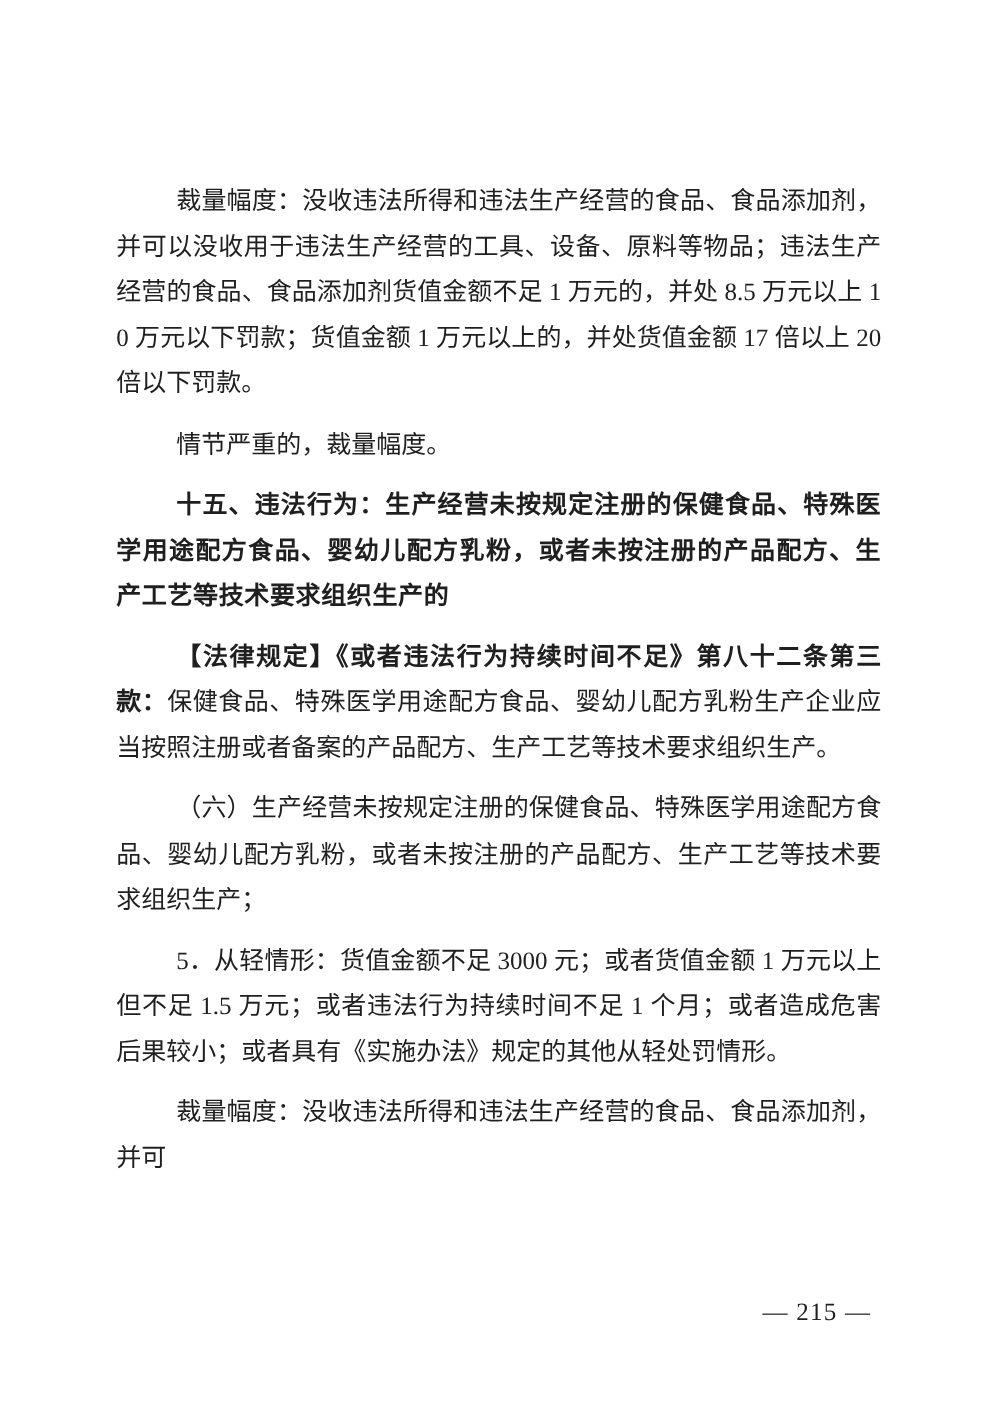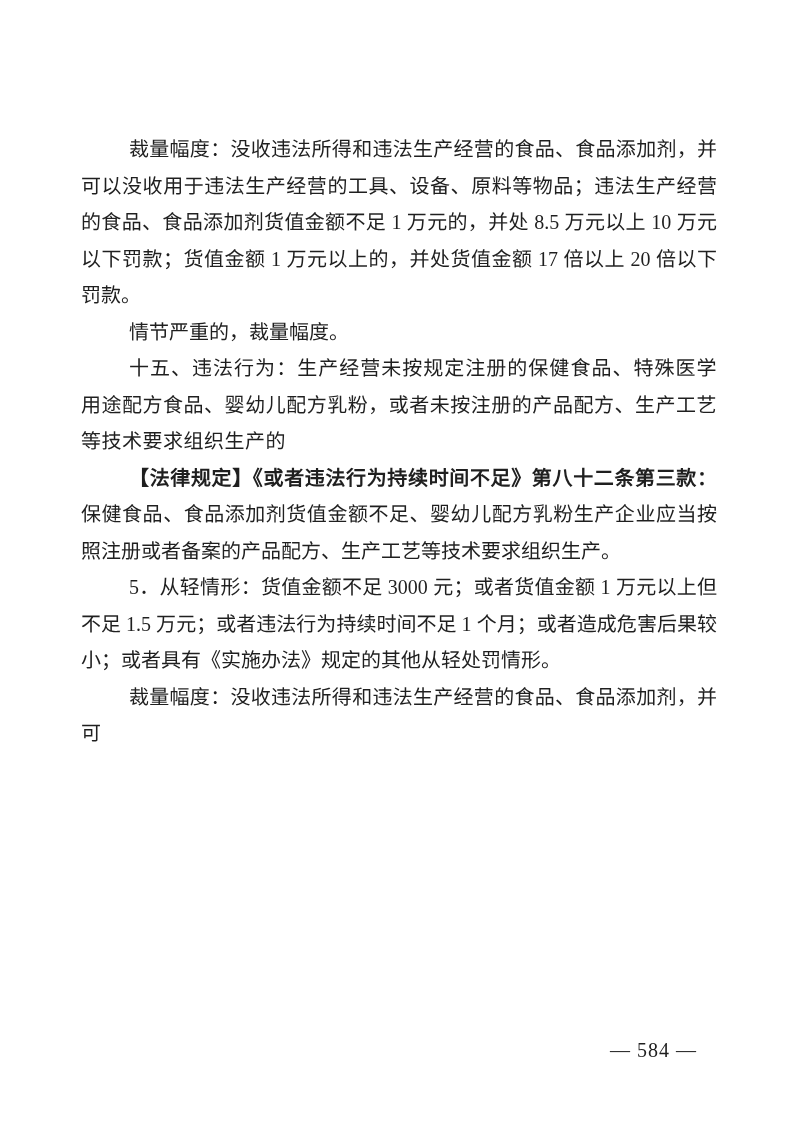--- a/index.html
+++ b/index.html
@@ -15,31 +15,31 @@
     font-family: "Liberation Serif", serif;
     color: #1f1f1f;
   }
   .page-content {
     position: absolute;
     left: 81px;
     top: 131px;
     width: 636px;
   }
   .block {
-    margin: 0;
+    margin: 12px;
     font-size: 20px;
     line-height: 36.5px;
     text-align: justify;
     text-align-last: left;
     text-indent: 2.4em;
     word-break: break-all;
   }
   .heading {
     font-family: "Liberation Sans", sans-serif;
-    font-weight: 400;
+    font-weight: 700;
     letter-spacing: 0.5px;
   }
   .bold-label {
     font-weight: 700;
   }
   .page-number {
     position: absolute;
     top: 1036px;
     right: 96px;
     font-size: 20px;
@@ -53,24 +53,25 @@
 <body>
 
 <div class="page-content">
 
   <p class="block">裁量幅度：没收违法所得和违法生产经营的食品、食品添加剂，并可以没收用于违法生产经营的工具、设备、原料等物品；违法生产经营的食品、食品添加剂货值金额不足 1 万元的，并处 8.5 万元以上 10 万元以下罚款；货值金额 1 万元以上的，并处货值金额 17 倍以上 20 倍以下罚款。</p>
 
   <p class="block">情节严重的，裁量幅度。</p>
 
   <p class="block heading">十五、违法行为：生产经营未按规定注册的保健食品、特殊医学用途配方食品、婴幼儿配方乳粉，或者未按注册的产品配方、生产工艺等技术要求组织生产的</p>
 
-  <p class="block"><span class="bold-label">【法律规定】《或者违法行为持续时间不足》第八十二条第三款：</span><span>保健食品、食品添加剂货值金额不足、婴幼儿配方乳粉生产企业应当按照注册或者备案的产品配方、生产工艺等技术要求组织生产。</span></p>
+  <p class="block"><span class="bold-label">【法律规定】《或者违法行为持续时间不足》第八十二条第三款：</span><span>保健食品、特殊医学用途配方食品、婴幼儿配方乳粉生产企业应当按照注册或者备案的产品配方、生产工艺等技术要求组织生产。</span></p>
 
 
+  <p class="block">（六）生产经营未按规定注册的保健食品、特殊医学用途配方食品、婴幼儿配方乳粉，或者未按注册的产品配方、生产工艺等技术要求组织生产；</p>
 
 
   <p class="block">5．从轻情形：货值金额不足 3000 元；或者货值金额 1 万元以上但不足 1.5 万元；或者违法行为持续时间不足 1 个月；或者造成危害后果较小；或者具有《实施办法》规定的其他从轻处罚情形。</p>
 
   <p class="block">裁量幅度：没收违法所得和违法生产经营的食品、食品添加剂，并可</p>
 
 </div>
 
-<div class="page-number">— 584 —</div>
+<div class="page-number">— 215 —</div>
 
 </body></html>

